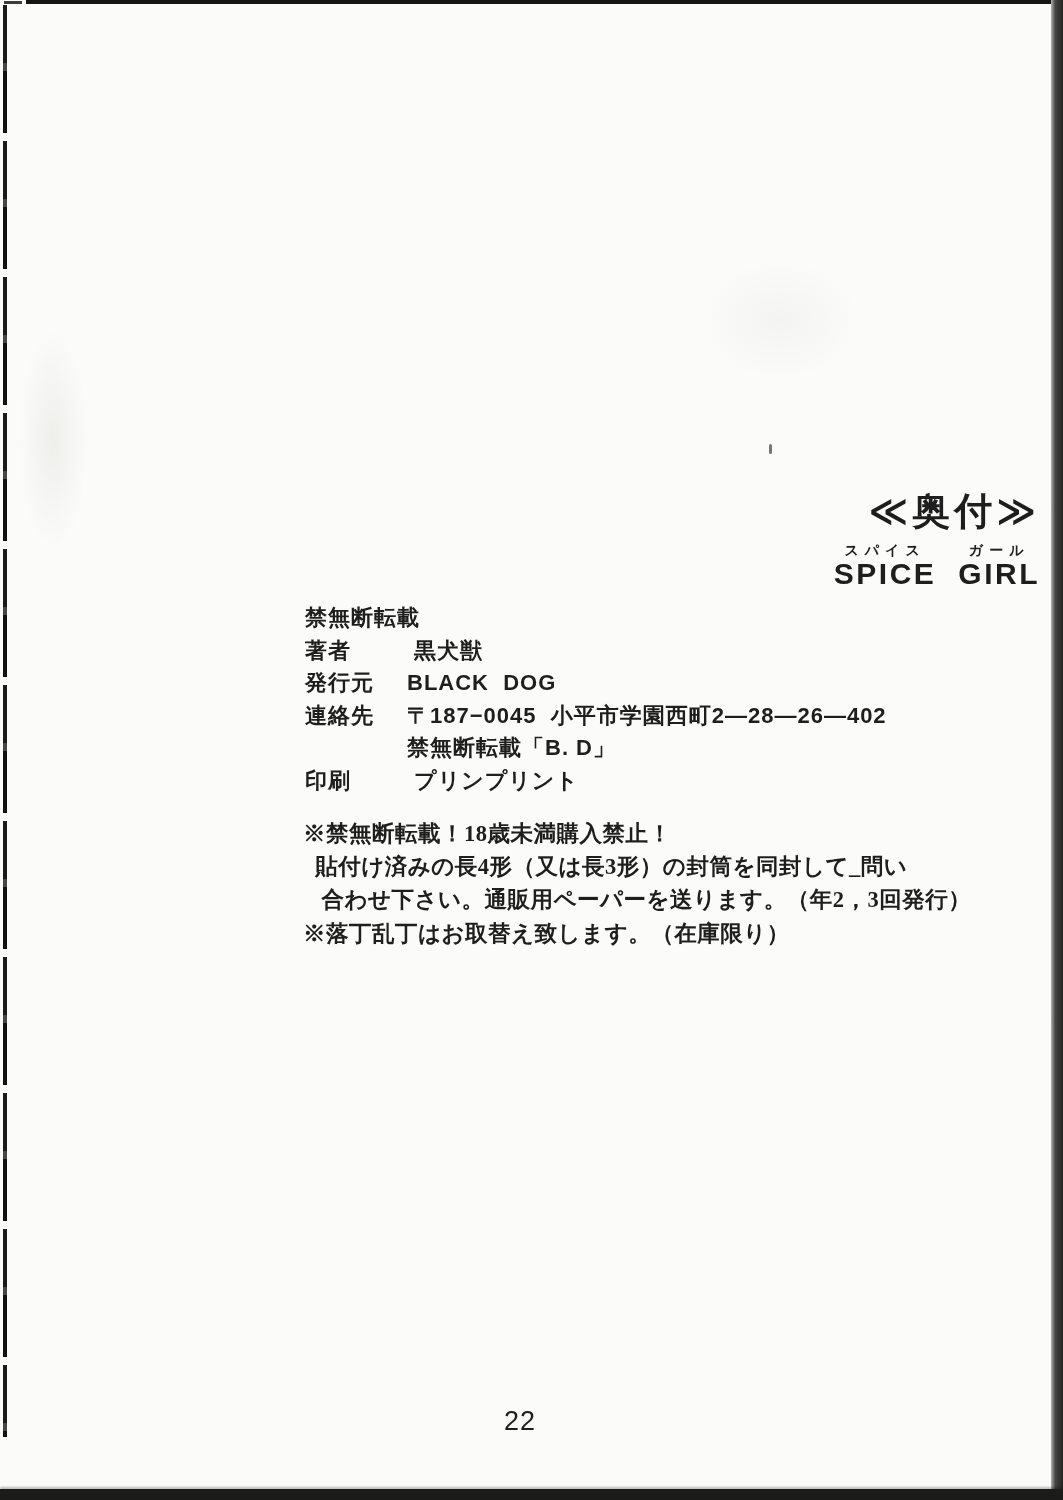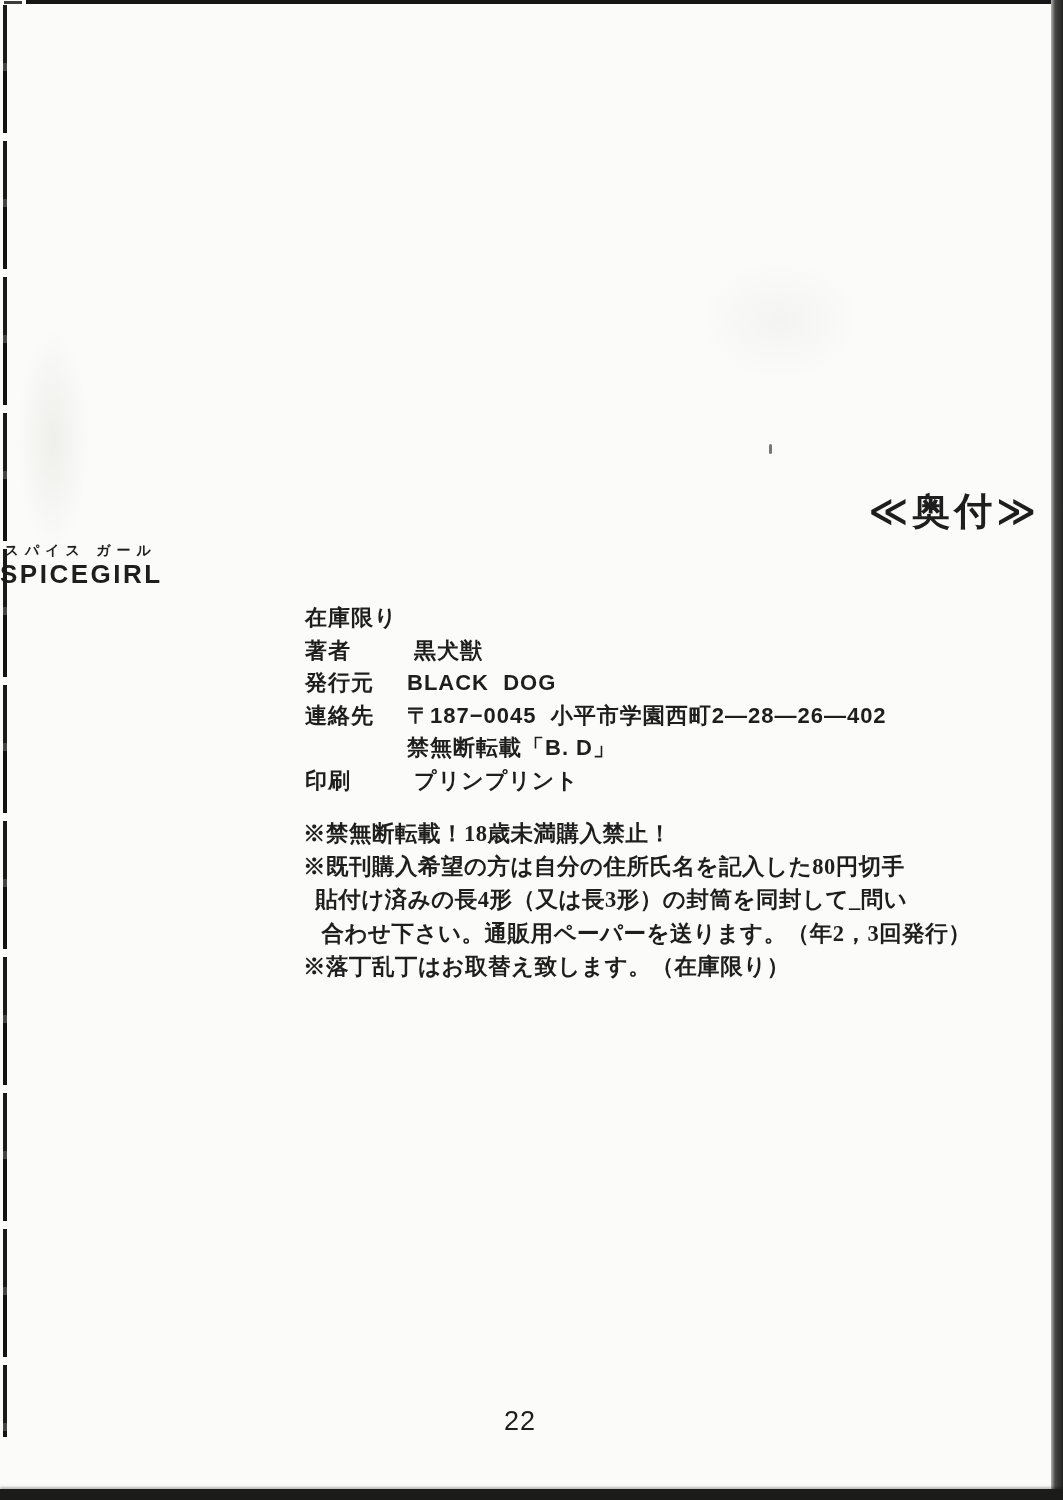--- a/index.html
+++ b/index.html
@@ -32,25 +32,25 @@
   .artifact-speck{position:absolute;left:769px;top:444px;width:3px;height:10px;
     background:#4a4a48;border-radius:2px;opacity:0.75;}
   
   .content{position:absolute;left:0;top:0;width:1040px;height:1500px;}
   .header{
     position:absolute;top:486px;left:0;width:100%;text-align:right;
     font-size:38px;font-weight:bold;letter-spacing:4px;margin:0;
   }
   .title-block{
     position:absolute;top:543px;left:0;width:100%;
-    display:flex;justify-content:flex-start;
+    display:flex;justify-content:flex-end;gap:22px;
   }
   .ruby-group{display:flex;flex-direction:column;align-items:center;}
   .rt{font-size:14px;font-weight:bold;letter-spacing:6px;line-height:15px;white-space:pre;}
-  .rb{font-size:26px;font-weight:bold;letter-spacing:2.5px;line-height:32px;white-space:pre;}
+  .rb{font-size:30px;font-weight:bold;letter-spacing:2.5px;line-height:32px;white-space:pre;}
   .info{position:absolute;left:305px;top:602px;font-size:22px;font-weight:bold;letter-spacing:1px;}
   .info-row{display:flex;height:32.5px;align-items:center;}
   .info-label{width:102px;flex:0 0 102px;white-space:pre;}
   .info-value{white-space:pre;}
   .notes{position:absolute;left:303px;top:817px;font-size:22.5px;font-weight:bold;
     letter-spacing:0.5px;line-height:33.2px;}
   .note-line{white-space:pre;font-family:Liberation Serif, serif;}
   .page-number{position:absolute;top:1406px;left:0;width:100%;text-align:center;
     font-size:27px;letter-spacing:1px;font-weight:normal;}
 </style>
@@ -72,21 +72,21 @@
         <span class="rb">SPICE</span>
       </div>
       <div class="ruby-group">
         <span class="rt">ガール</span>
         <span class="rb">GIRL</span>
       </div>
     </div>
 
     <div class="info">
       <div class="info-row">
-        <span class="info-label">在庫限り</span>
+        <span class="info-label">禁無断転載</span>
       </div>
       <div class="info-row">
         <span class="info-label">著者</span>
         <span class="info-value"> 黒犬獣</span>
       </div>
       <div class="info-row">
         <span class="info-label">発行元</span>
         <span class="info-value">BLACK  DOG</span>
       </div>
       <div class="info-row">
@@ -98,21 +98,20 @@
         <span class="info-value">禁無断転載「B. D」</span>
       </div>
       <div class="info-row">
         <span class="info-label">印刷</span>
         <span class="info-value"> プリンプリント</span>
       </div>
     </div>
 
     <div class="notes">
       <div class="note-line">※禁無断転載！18歳未満購入禁止！</div>
-      <div class="note-line">※既刊購入希望の方は自分の住所氏名を記入した80円切手</div>
       <div class="note-line">  貼付け済みの長4形（又は長3形）の封筒を同封して_問い</div>
       <div class="note-line">   合わせ下さい。通販用ペーパーを送ります。（年2，3回発行）</div>
       <div class="note-line">※落丁乱丁はお取替え致します。（在庫限り）</div>
     </div>
 
     <div class="page-number">22</div>
 
   </div>
 
   <div class="edge-top"></div>

